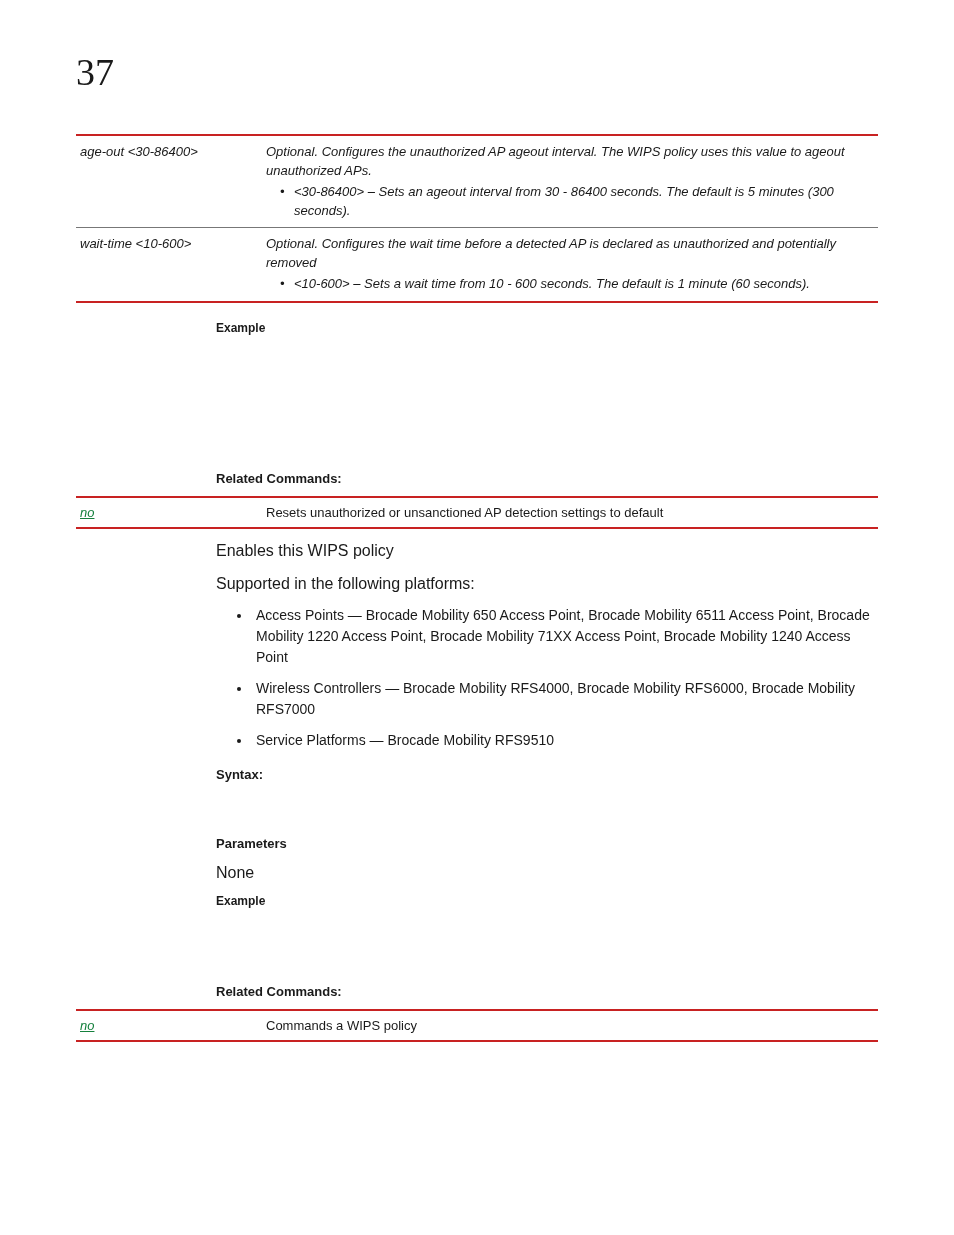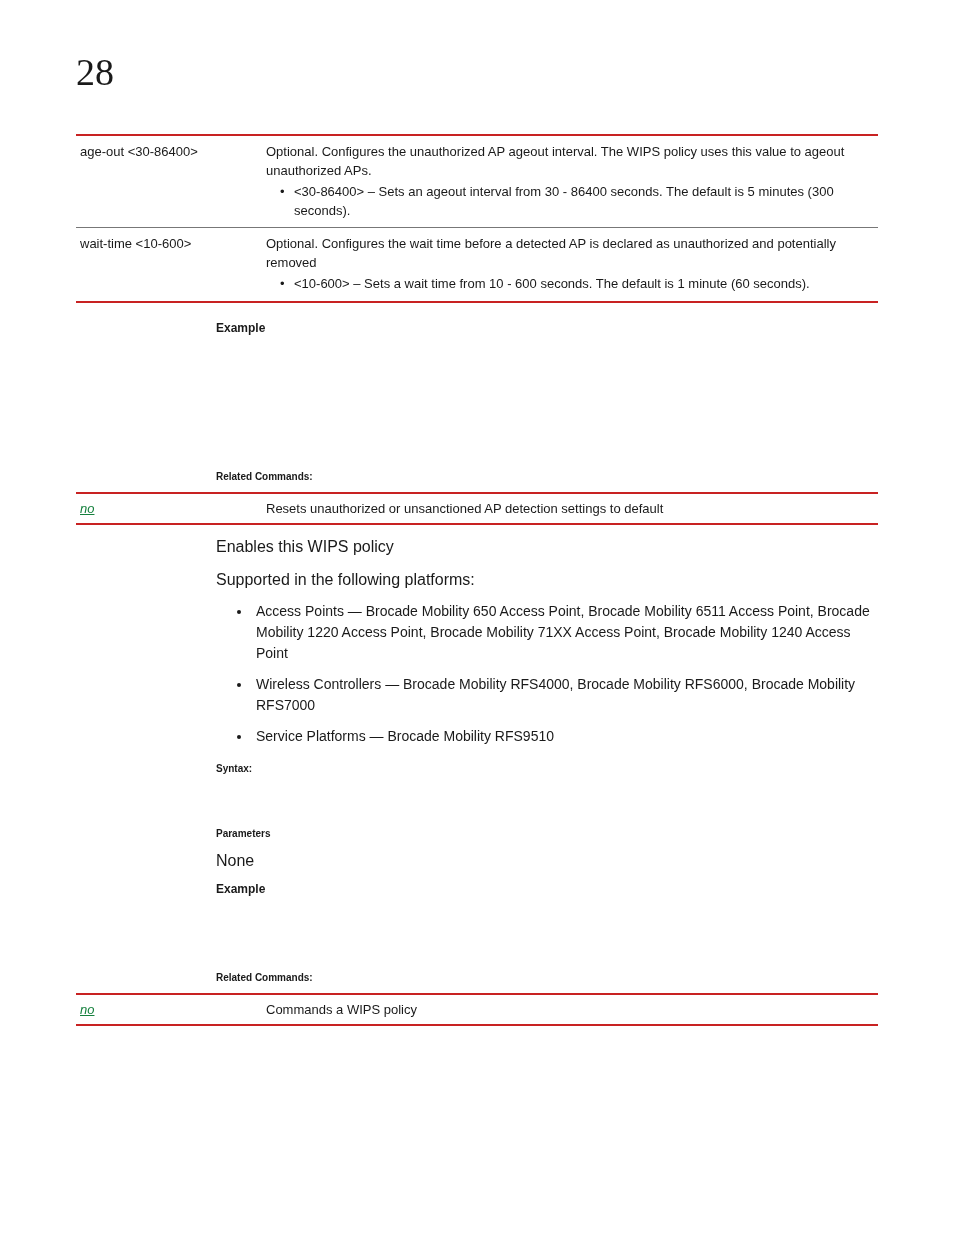--- a/index.html
+++ b/index.html
@@ -21,27 +21,27 @@
     margin-bottom: 40px;
   }
   .table {
     width: 100%;
     border-collapse: collapse;
     font-size: 13px;
   }
   .table .top-border td { border-top: 2px solid #c82222; }
   .table .row-sep td { border-top: 1px solid #777; }
   .table .bot-border td { border-bottom: 2px solid #c82222; }
-  .table td { padding: 7px 10px 7px 4px; vertical-align: top; line-height: 1.45; }
+  .table td { padding: 7px 10px 7px 4px; vertical-align: top; line-height: 1.45; font-style: italic; }
   .table td.param-col { width: 186px; }
   .table .bullet-line { position: relative; padding-left: 28px; margin-top: 2px; }
   .table .bullet-line::before { content: "•"; position: absolute; left: 14px; top: 0; }
   .content-col { margin-left: 140px; }
   .small-bold { font-weight: bold; font-size: 12px; margin-top: 18px; margin-bottom: 10px; }
-  .reg-bold { font-weight: bold; font-size: 10px; margin-top: 16px; margin-bottom: 10px; }
+  .reg-bold { font-weight: bold; font-size: 13px; margin-top: 16px; margin-bottom: 10px; }
   .section-title {
     font-family: Georgia, "Times New Roman", serif;
     font-size: 27px;
     font-weight: 400;
     margin-top: 36px;
     margin-bottom: 10px;
   }
   .link { color: #1a4fc9; font-style: italic; font-size: 14px; }
   .body-text { font-size: 16px; line-height: 1.45; margin: 10px 0; }
   ul.plat-list { margin: 8px 0 8px 36px; padding: 0; }
@@ -57,21 +57,21 @@
   .rel-table .bot td { border-bottom: 2px solid #c82222; }
   .rel-link { color: #15803d; font-style: italic; font-size: 13px; }
   .spacer-block { height: 110px; }
   .spacer-block-sm { height: 28px; }
 </style>
 </head>
 <body>
 
 <div class="page">
 
-  <div class="chapter-num">28</div>
+  <div class="chapter-num">37</div>
 
   <table class="table">
     <tbody>
         <tr class="top-border">
       <td class="param-col">age-out &lt;30-86400&gt;</td>
       <td>
         <span>Optional. Configures the unauthorized AP ageout interval. The WIPS policy uses this value to ageout unauthorized APs.</span>
         <div class="bullet-line">&lt;30-86400&gt; – Sets an ageout interval from 30 - 86400 seconds. The default is 5 minutes (300 seconds).</div>
       </td>
     </tr>

